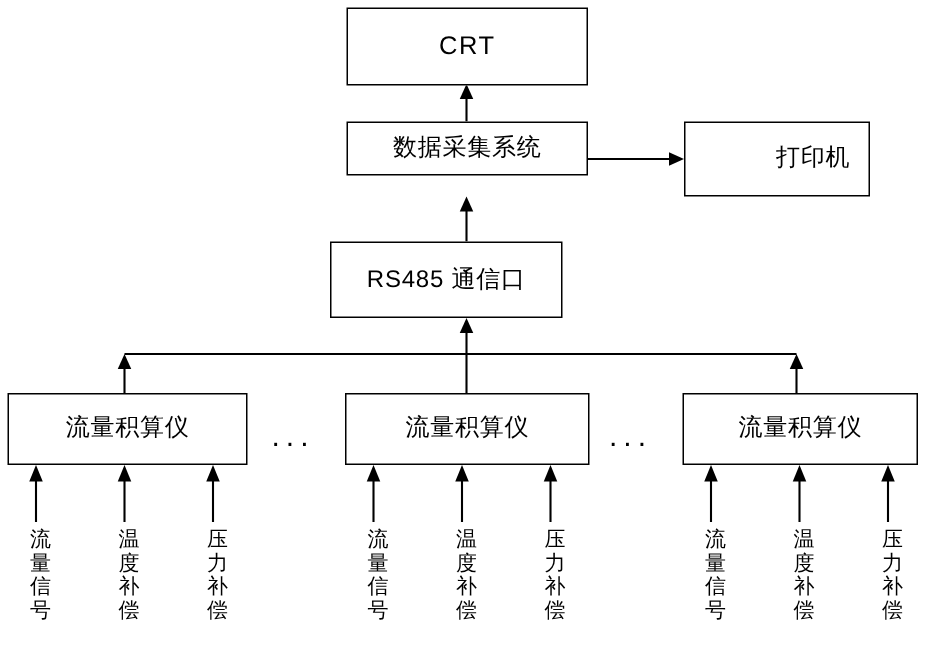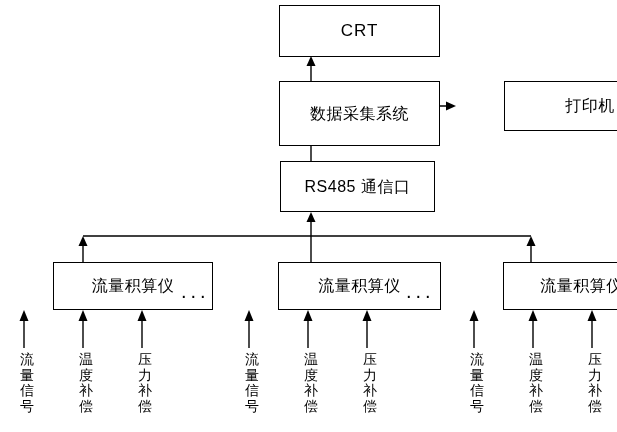--- a/index.html
+++ b/index.html
@@ -21,21 +21,20 @@
   .node {
     position: absolute;
     box-sizing: border-box;
     border: 1.4px solid #000000;
     background: #ffffff;
     display: flex;
     align-items: center;
     justify-content: center;
     text-align: center;
     line-height: 1.1;
-    margin-left: 48px;
   }
   .node .node-label {
     font-size: 16px;
     letter-spacing: 0.5px;
     white-space: nowrap;
   }
   .node.latin .node-label {
     font-size: 17px;
     letter-spacing: 1px;
   }
@@ -150,29 +149,29 @@
     <g>
       <line x1="592" y1="348" x2="592" y2="320"></line>
       <polygon class="arrowhead" points="592,310 587.5,321 596.5,321"></polygon>
     </g>
   </svg>
 
   <div class="node latin" style="left:231px; top:5px; width:161px; height:52px;">
     <span class="node-label">CRT</span>
   </div>
 
-  <div class="node" style="left:231px; top:81px; width:161px; height:65px;">
+  <div class="node" style="left:231px; top:81px; width:161px; height:36px;">
     <span class="node-label">数据采集系统</span>
   </div>
 
   <div class="node" style="left:456px; top:81px; width:124px; height:50px;padding-left:48px;">
     <span class="node-label">打印机</span>
   </div>
 
-  <div class="node" style="left:232px; top:161px; width:155px; height:51px;">
+  <div class="node" style="left:220px; top:161px; width:155px; height:51px;">
     <span class="node-label">RS485 通信口</span>
   </div>
 
   <div class="node" style="left:5px; top:262px; width:160px; height:48px;">
     <span class="node-label">流量积算仪</span>
   </div>
 
   <div class="node" style="left:230px; top:262px; width:163px; height:48px;">
     <span class="node-label">流量积算仪</span>
   </div>

